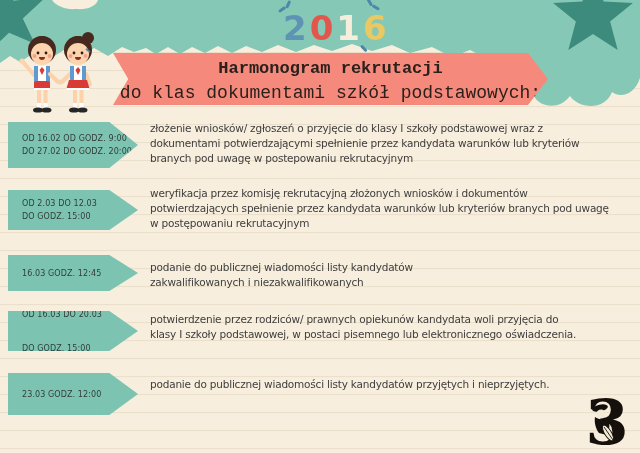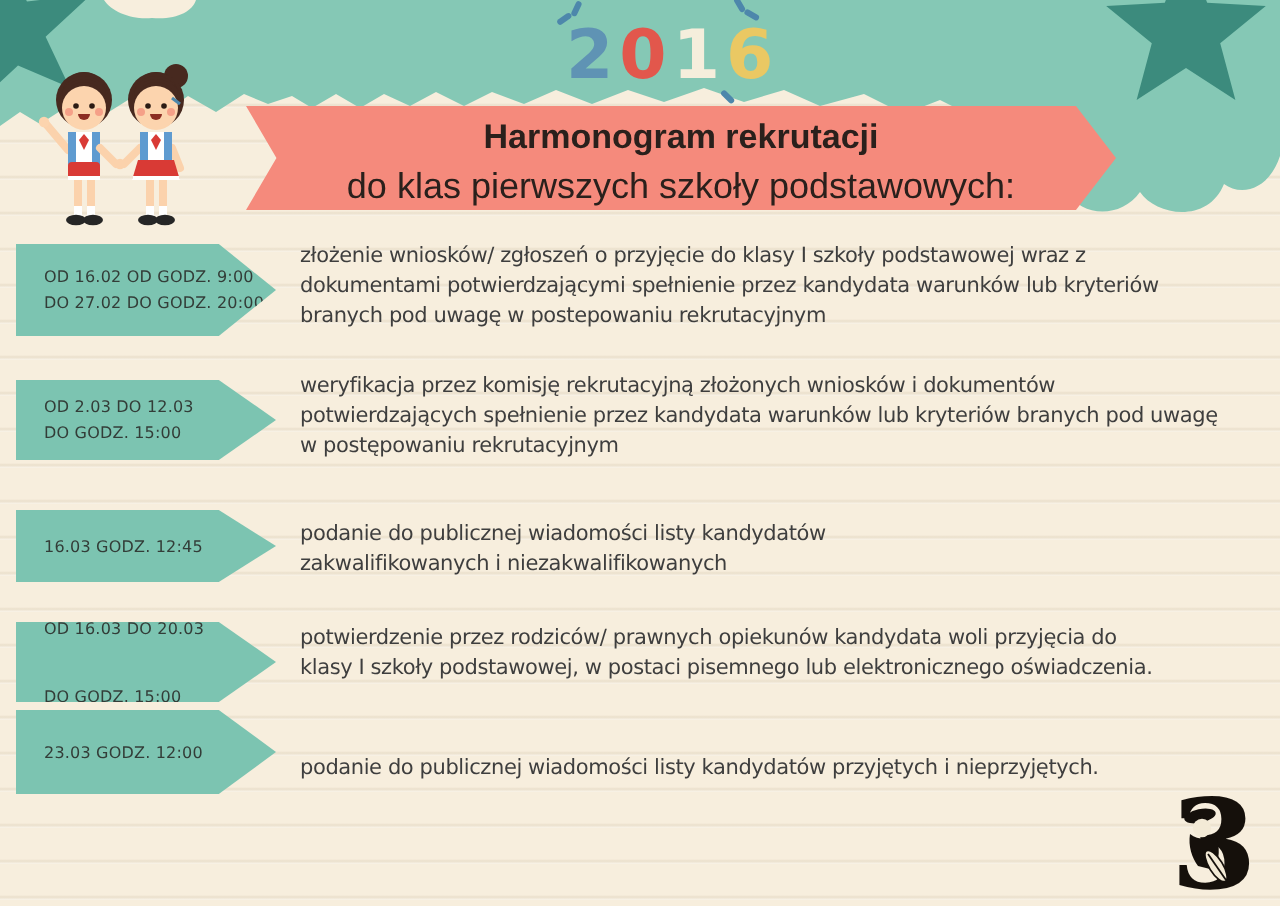--- a/index.html
+++ b/index.html
@@ -18,25 +18,25 @@
         font-family:"DejaVu Sans", sans-serif;font-weight:bold;font-size:34px;line-height:40px;}
   .year span{display:block;}
   .sparkle{position:absolute;width:8px;height:2.5px;border-radius:2px;background:#4d87ab;}
   .sp1{left:278px;top:8px;transform:rotate(-35deg);}
   .sp1b{left:284px;top:3px;transform:rotate(-65deg);}
   .sp2{left:372px;top:6px;transform:rotate(30deg);}
   .sp2b{left:366px;top:1px;transform:rotate(60deg);}
   .sp3{left:360px;top:47px;transform:rotate(45deg);}
   
   .ribbon{
-    position:absolute;left:123px;top:53px;width:435px;height:52px;
+    position:absolute;left:113px;top:53px;width:435px;height:52px;
     background:#f58a7c;text-align:center;
     -webkit-clip-path:polygon(0 0,95.4% 0,100% 50%,95.4% 100%,0 100%,3.5% 50%);
     clip-path:polygon(0 0,95.4% 0,100% 50%,95.4% 100%,0 100%,3.5% 50%);
-    color:#2a201c;font-family:Liberation Sans, sans-serif;
+    color:#2a201c;font-family:Liberation Mono, monospace;
   }
   .ribbon .t1{margin-top:4px;font-size:17px;font-weight:bold;line-height:24px;}
   .ribbon .t2{font-size:18px;line-height:24px;}
   
   .arrow{
     position:absolute;left:8px;width:130px;background:#7cc4b1;
     -webkit-clip-path:polygon(0 0,78% 0,100% 50%,78% 100%,0 100%);
     clip-path:polygon(0 0,78% 0,100% 50%,78% 100%,0 100%);
     display:flex;flex-direction:column;justify-content:center;
     padding-left:0;box-sizing:border-box;
@@ -45,21 +45,21 @@
   .arrow span{display:block;padding-left:14px;white-space:nowrap;}
   .desc{
     position:absolute;left:150px;width:500px;color:#3e3e3e;
     font-size:10.5px;letter-spacing:-0.2px;line-height:15px;
   }
   .desc span{display:block;white-space:nowrap;}
   .a1{top:122px;height:46px;} .d1{top:121px;}
   .a2{top:190px;height:40px;} .d2{top:186px;}
   .a3{top:255px;height:36px;} .d3{top:260px;}
   .a4{top:311px;height:40px;gap:21px;} .d4{top:312px;}
-  .a5{top:355px;height:42px;} .d5{top:377px;}
+  .a5{top:373px;height:42px;} .d5{top:377px;}
   .logo{position:absolute;left:574px;top:391px;}
 </style>
 </head>
 <body>
 
 <div class="canvas">
 
   <svg class="header-art" width="640" height="120" viewBox="0 0 640 120">
     <path fill="#85c8b5" d="M0,0 L640,0 L640,78
       C634,96 620,98 612,92
@@ -143,21 +143,21 @@
     <span style="color: rgb(234, 200, 99);">6</span>
   </div>
   <div class="sparkle sp1"></div>
   <div class="sparkle sp1b"></div>
   <div class="sparkle sp2"></div>
   <div class="sparkle sp2b"></div>
   <div class="sparkle sp3"></div>
 
   <div class="ribbon">
     <div class="t1">Harmonogram rekrutacji</div>
-    <div class="t2">do klas pierwszych szkoły podstawowych:</div>
+    <div class="t2">do klas dokumentami szkół podstawowych:</div>
   </div>
 
   <div class="arrow a1">
     <span>OD 16.02 OD GODZ. 9:00</span>
     <span>DO 27.02 DO GODZ. 20:00</span>
   </div>
   <div class="desc d1">
     <span>złożenie wniosków/ zgłoszeń o przyjęcie do klasy I szkoły podstawowej wraz z</span>
     <span>dokumentami potwierdzającymi spełnienie przez kandydata warunków lub kryteriów</span>
     <span>branych pod uwagę w postepowaniu rekrutacyjnym</span>

